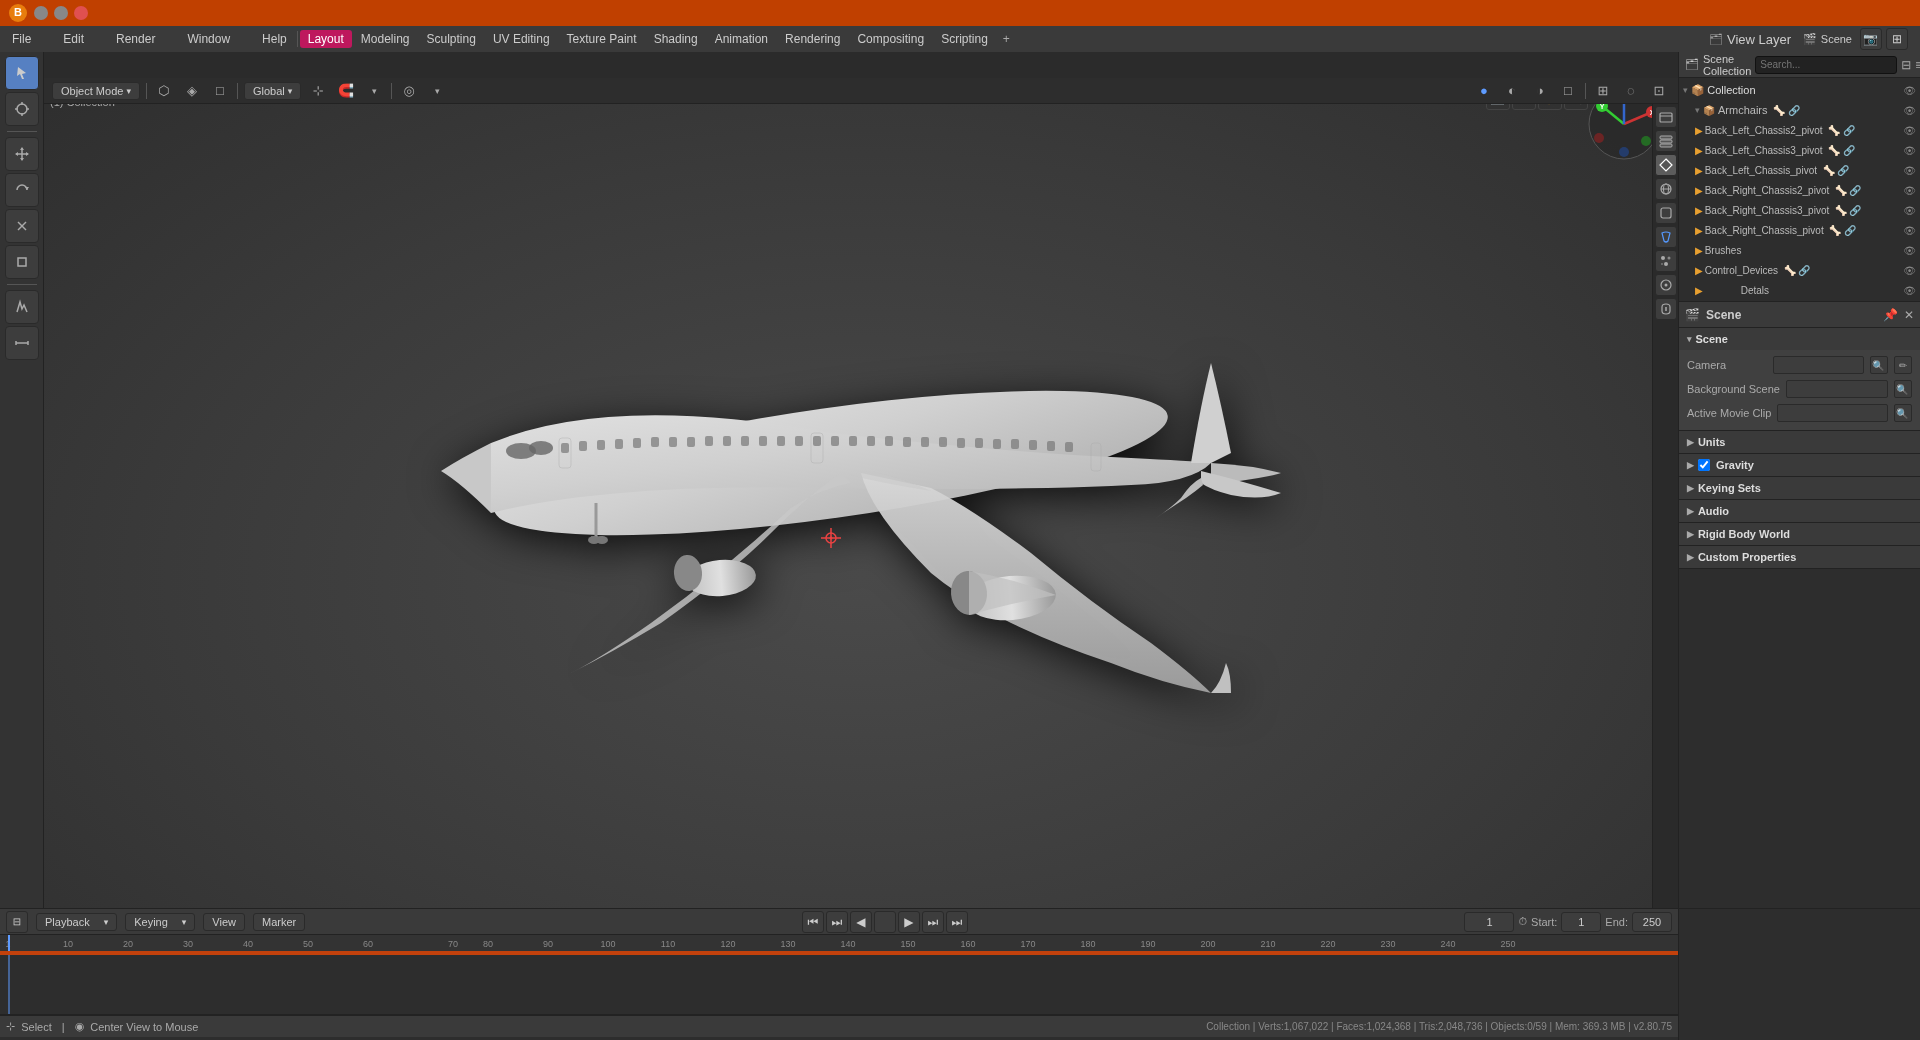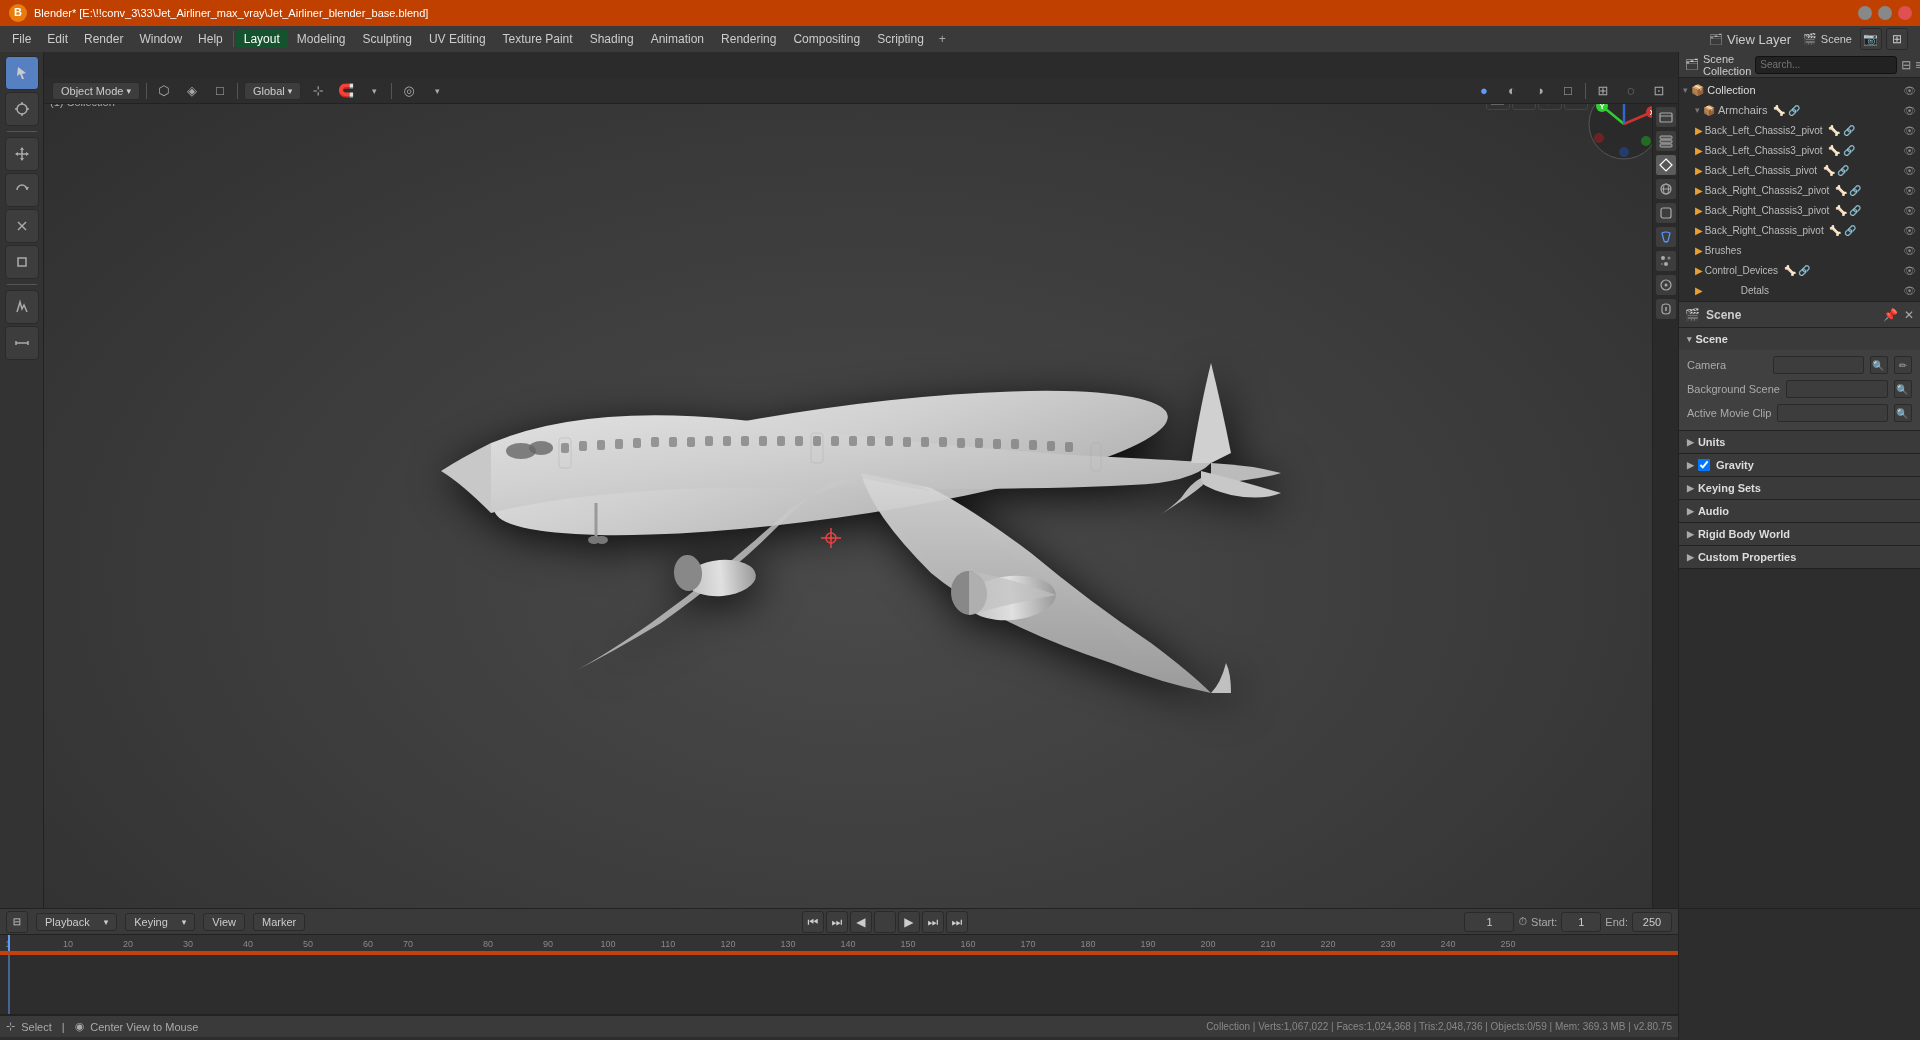--- a/index.html
+++ b/index.html
@@ -58,21 +58,21 @@
     }
     .menu-item {
       padding: 2px 8px;
       color: #ccc;
       font-size: 12px;
       cursor: pointer;
       border-radius: 3px;
       white-space: nowrap;
     }
     .menu-item.active {
-      background: #14532d;
+      background: #be185d;
       color: white;
     }
     .menu-separator {
       width: 1px;
       height: 16px;
       background: #555;
       margin: 0 2px;
     }
     .menu-plus {
       padding: 2px 6px;
@@ -520,30 +520,29 @@
     ::-webkit-scrollbar-thumb { background: #555; border-radius: 4px; }
   </style>
 </head>
 <body>
 
 <div id="title-bar">
   <svg width="20" height="20" viewBox="0 0 100 100" style="margin-right:6px;flex-shrink:0">
     <circle cx="50" cy="50" r="45" fill="#e87d0d"></circle>
     <text x="50" y="65" text-anchor="middle" fill="white" font-size="55" font-weight="bold">B</text>
   </svg>
-  <span style="color:white;font-size:11px;flex:1;white-space:nowrap;overflow:hidden;text-overflow:ellipsis;">Blender* [E:\!!conv_3\33\Jet_Airliner_max_vray\Jet_Airliner_blender_base.blend]</span>
   <div style="display:flex;gap:6px;align-items:center;">
     <button class="win-btn win-min" style="background:#888;color:transparent;">—</button>
     <button class="win-btn win-max" style="background:#888;color:transparent;">□</button>
     <button class="win-btn win-close" style="color:transparent;">✕</button>
   </div>
 </div>
 
 <div id="menu-bar">
-  <div style="display:flex;align-items:center;gap:0">
+  <div style="display:flex;align-items:center;gap:16px">
     <div class="menu-item">File</div>
     <div class="menu-item">Edit</div>
     <div class="menu-item">Render</div>
     <div class="menu-item">Window</div>
     <div class="menu-item">Help</div>
   </div>
   <div class="menu-separator"></div>
   <div id="workspace-tabs">
     <div class="menu-item active">Layout</div>
     <div class="menu-item">Modeling</div>
@@ -1122,21 +1121,21 @@
   </div>
 
   <div id="timeline-ruler" style="height:20px;background:#333;position:relative;border-bottom:4px solid #c2410c;overflow:hidden;">
     <div class="ruler-mark" style="left:8px;">1</div>
     <div class="ruler-mark" style="left:68px;">10</div>
     <div class="ruler-mark" style="left:128px;margin-top:48px;">20</div>
     <div class="ruler-mark" style="left:188px;">30</div>
     <div class="ruler-mark" style="left:248px;">40</div>
     <div class="ruler-mark" style="left:308px;">50</div>
     <div class="ruler-mark" style="left:368px;">60</div>
-    <div class="ruler-mark" style="left:408px;text-align:center;">70</div>
+    <div class="ruler-mark" style="left:453px;text-align:center;">70</div>
     <div class="ruler-mark" style="left:488px;">80</div>
     <div class="ruler-mark" style="left:548px;">90</div>
     <div class="ruler-mark" style="left:608px;">100</div>
     <div class="ruler-mark" style="left:668px;">110</div>
     <div class="ruler-mark" style="left:728px;">120</div>
     <div class="ruler-mark" style="left:788px;">130</div>
     <div class="ruler-mark" style="left:848px;">140</div>
     <div class="ruler-mark" style="left:908px;">150</div>
     <div class="ruler-mark" style="left:968px;">160</div>
     <div class="ruler-mark" style="left:1028px;">170</div>

